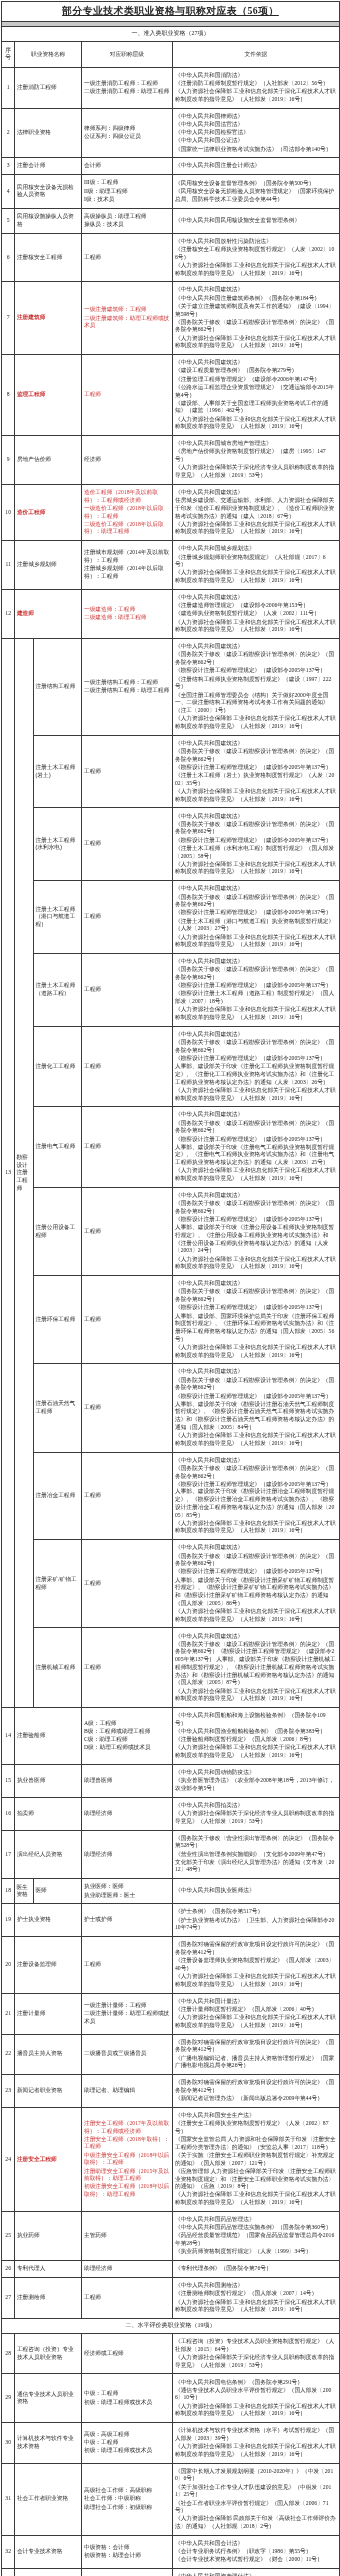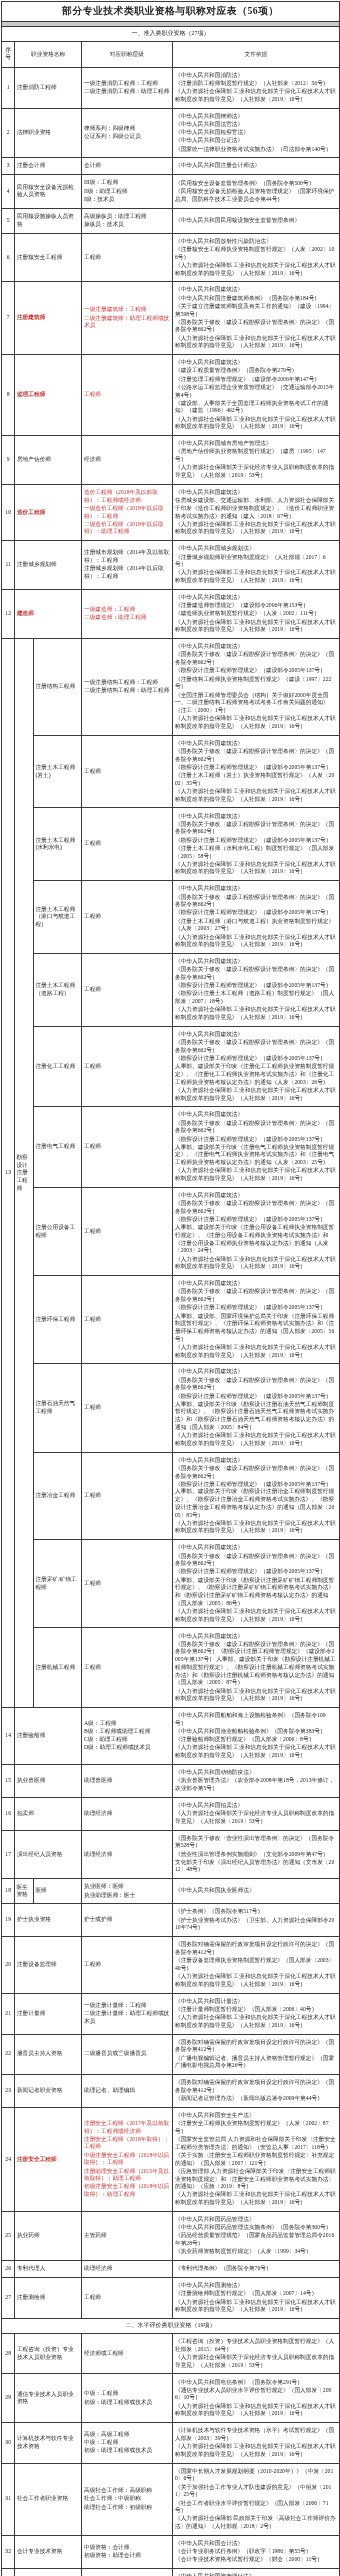--- a/index.html
+++ b/index.html
@@ -1,20 +1,20 @@
 <!DOCTYPE html>
 <html style="font-size:8.2px"><head>
 <meta charset="utf-8">
 <style>
   html,body{margin:0;padding:0;background:#ffffff;}
   body{width:340px;font-family:"Liberation Serif","DejaVu Serif",serif;color:#262626;}
   .page{width:338px;margin:0.5px auto;}
   table{border-collapse:collapse;width:100%;table-layout:fixed;border:1px solid #2e2e2e;}
   td{border:0.5px solid #3a3a3a;padding:3.6px 2.1px;vertical-align:middle;font-size:5.7px;line-height:7.7px;word-break:break-all;}
-  .title-cell{font-size:9.8px;font-weight:bold;text-align:center;padding:5.7px 1px;letter-spacing:0.5px;}
+  .title-cell{font-size:9.8px;font-weight:bold;text-align:center;padding:5.7px 1px;letter-spacing:0.5px;text-decoration:underline;}
   .gray-cell{background:#c9c9c9;height:4.6px;padding:0;}
   .section-cell{text-align:center;font-size:6px;padding:3.1px 1px;}
   .header td{text-align:center;padding:4.6px 1px;}
   .c-no{text-align:center;padding:2.1px 0.5px;}
   .c-group{padding:2.1px 1px;}
   .c-name,.c-subname{padding:3.6px 1.5px;}
   .c-levels div{margin:0.5px 0;}
   .c-basis div{margin:0.5px 0;}
   .red-bold{color:#cc3333;font-weight:bold;}
   .red-text{color:#cc3333;}

